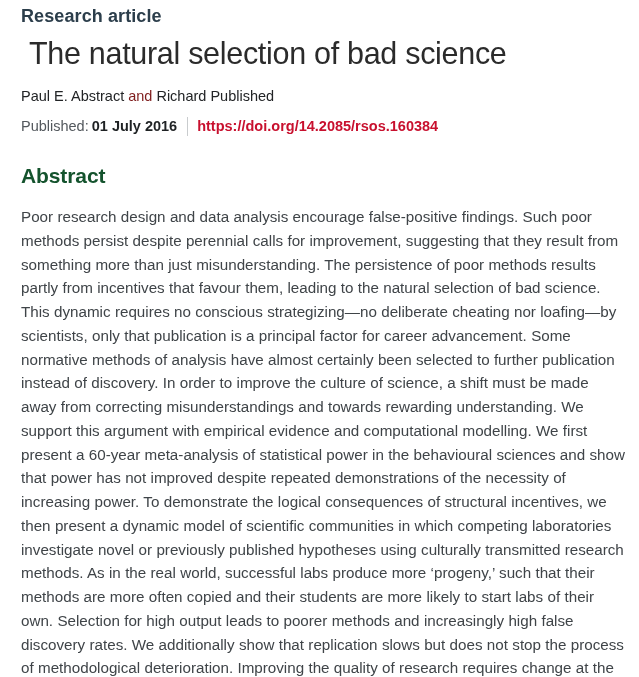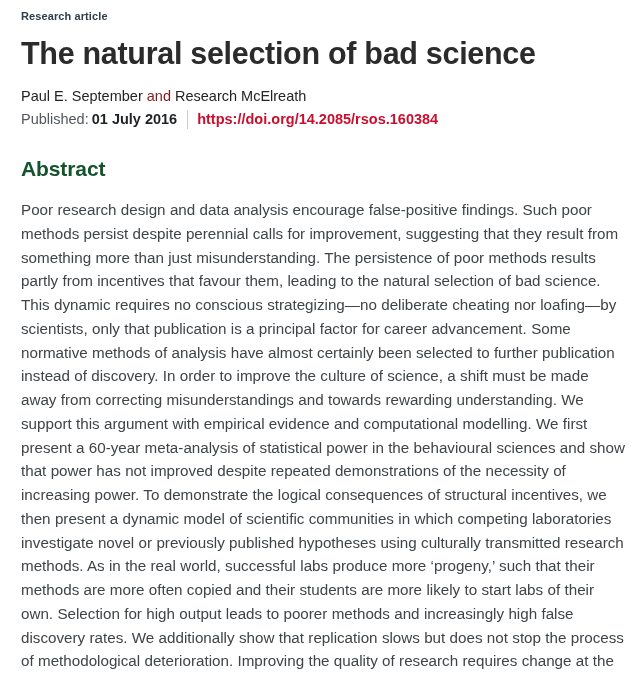--- a/index.html
+++ b/index.html
@@ -18,57 +18,57 @@
   .page {
     width: 639px;
     height: 677px;
     box-sizing: border-box;
     padding: 0 14px 0 21px;
     position: relative;
   }
 
   
   .article-type {
-    font-size: 11px;
+    font-size: 18px;
     font-weight: 700;
     color: #2c3e4b;
     letter-spacing: 0.1px;
     padding-top: 7px;
     line-height: 18px;
   }
 
   
   .article-title {
     font-size: 30.5px;
-    font-weight: 700;
+    font-weight: 400;
     color: #2b2b2b;
     line-height: 38px;
     letter-spacing: -0.3px;
-    margin: 9px 0 0 0;
+    margin: 9px 0 0 8px;
   }
 
   
   .authors {
     font-size: 14.5px;
     line-height: 20px;
     margin-top: 14px;
     color: #8a8f94;
   }
   .author-name {
     color: #222426;
   }
   .author-sep {
     color: #7f1d1d;
   }
 
   
   .pub-line {
     display: flex;
     align-items: flex-end;
-    margin-top: 3px;
+    margin-top: 10px;
     font-size: 14.5px;
     line-height: 20px;
     white-space: nowrap;
   }
   .pub-label {
     color: #53585d;
     font-weight: 400;
   }
   .pub-date {
     color: #1f2224;
@@ -112,21 +112,21 @@
 </head>
 <body>
 
 <div class="page">
 
   <div class="article-type">Research article</div>
 
   <h1 class="article-title">The natural selection of bad science</h1>
 
   <div class="authors">
-    <span class="author-name">Paul E. September</span><span class="author-sep"> and </span><span class="author-name">Research McElreath</span>
+    <span class="author-name">Paul E. Abstract</span><span class="author-sep"> and </span><span class="author-name">Richard Published</span>
   </div>
 
   <div class="pub-line">
     <span class="pub-label">Published:</span>
     <span class="pub-date">01 July 2016</span>
     <span class="pub-divider"></span>
     <a class="doi-link">https://doi.org/14.2085/rsos.160384</a>
   </div>
 
   <h2 class="abstract-heading">Abstract</h2>

